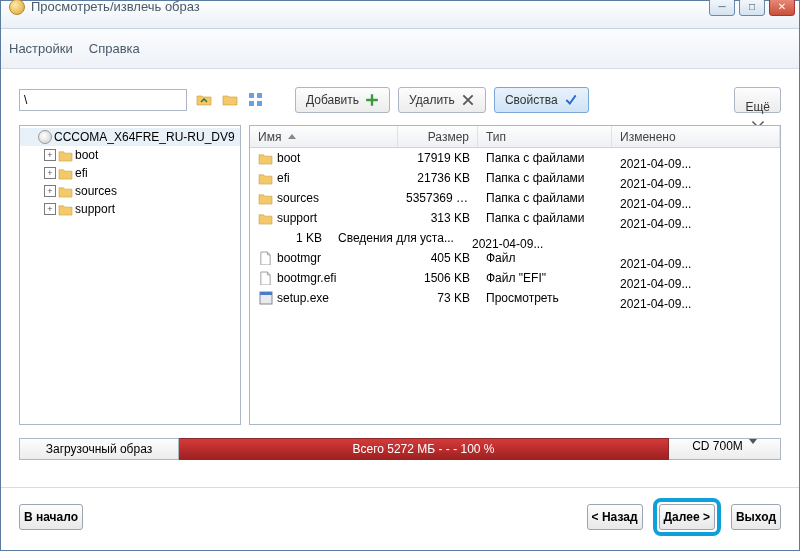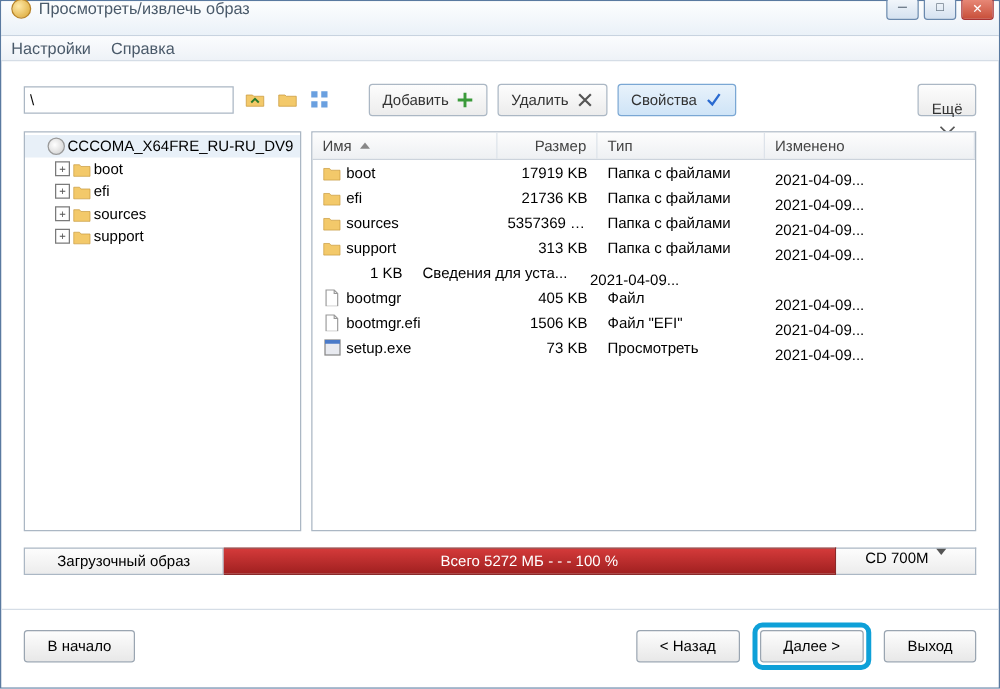--- a/index.html
+++ b/index.html
@@ -4,21 +4,21 @@
 <style>
 * { box-sizing: border-box; margin: 0; padding: 0; }
 body { font-family: 'Segoe UI', Tahoma, sans-serif; font-size: 12px; background: #fff; }
 .window { width: 800px; height: 551px; border: 1px solid #5a7aa0; background: #fff; display: flex; flex-direction: column; }
 .titlebar { height: 28px; background: linear-gradient(#fdfefe, #eaf1f8); display: flex; align-items: center; padding: 0 4px 16px 8px; border-bottom: 1px solid #c8d3e0; }
 .titlebar-icon { width: 16px; height: 16px; margin-right: 6px; border-radius: 50%; background: radial-gradient(circle at 35% 35%, #ffe9a8, #d9a430); border: 1px solid #b8842a; }
 .titlebar-text { flex: 1; color: #4a5a6a; font-size: 13px; }
 .win-buttons { display: flex; gap: 4px; }
 .win-btn { width: 26px; height: 18px; border: 1px solid #6a89ad; border-radius: 3px; background: linear-gradient(#f3f7fb, #d5e2f0); display: flex; align-items: center; justify-content: center; font-size: 10px; color: #3a4a5a; cursor: pointer; }
 .win-btn.close { background: linear-gradient(#e98b7a, #c84f3a); color: #fff; border-color: #a33; }
-.menubar { height: 20px; background: linear-gradient(#fbfcfe, #eef2f7); display: flex; align-items: center; padding: 0 8px; border-bottom: 1px solid #d5dde6; gap: 16px; color: #4a5a6a; font-size: 13px; }
+.menubar { height: 40px; background: linear-gradient(#fbfcfe, #eef2f7); display: flex; align-items: center; padding: 0 8px; border-bottom: 1px solid #d5dde6; gap: 16px; color: #4a5a6a; font-size: 13px; }
 .menubar span { cursor: pointer; }
 .main { flex: 1; padding: 18px 18px 8px 18px; display: flex; flex-direction: column; }
 .toolbar-row { display: flex; align-items: center; gap: 8px; margin-bottom: 12px; }
 .path-input { width: 168px; height: 22px; border: 1px solid #abb7c4; padding: 0 4px; font-size: 12px; }
 .tb-icon { width: 18px; height: 18px; display: flex; align-items: center; justify-content: center; cursor: pointer; }
 .tb-icon svg { width: 16px; height: 16px; }
 .spacer-sm { width: 14px; }
 .tbtn { height: 24px; padding: 12px 10px; border: 1px solid #abb7c4; border-radius: 3px; background: linear-gradient(#fdfdfd, #ececec); display: flex; align-items: center; gap: 6px; cursor: pointer; font-size: 12px; color: #333; }
 .tbtn.active { background: linear-gradient(#e8f2fb, #cfe4f7); border-color: #7aa7d4; }
 .tbtn .ico { width: 14px; height: 14px; display: inline-flex; align-items: center; justify-content: center; }
@@ -51,21 +51,21 @@
 .cell.ctype { width: 134px; }
 .cell.cmod { flex: 1; margin-top: 12px; }
 .file-icon { width: 15px; height: 14px; display: inline-flex; align-items: center; justify-content: center; }
 .status-row { display: flex; align-items: center; height: 24px; margin-top: 12px; gap: 0; }
 .status-label { width: 160px; height: 22px; border: 1px solid #abb7c4; background: linear-gradient(#fdfdfd, #ececec); display: flex; align-items: center; justify-content: center; font-size: 12px; }
 .progress-bar { flex: 1; height: 22px; border: 1px solid #8a2a2a; border-left: none; background: linear-gradient(#d43a3a, #a02020); color: #fff; display: flex; align-items: center; justify-content: center; font-size: 12px; }
 .disc-select { width: 112px; height: 22px; border: 1px solid #abb7c4; border-left: none; background: linear-gradient(#fdfdfd, #ececec); display: flex; align-items: flex-start; justify-content: center; gap: 6px; font-size: 12px; cursor: pointer; }
 .disc-select::after { content: ""; border-left: 4px solid transparent; border-right: 4px solid transparent; border-top: 5px solid #555; }
 .sep { height: 1px; background: #d5dde6; margin: 18px 0 10px 0; }
 .footer { display: flex; align-items: center; padding: 0 18px 14px 18px; gap: 10px; }
-.footer-btn { height: 26px; padding: 0 18px; border: 1px solid #9aa5b1; border-radius: 3px; background: linear-gradient(#fdfdfd, #e8e8e8); cursor: pointer; font-size: 12px; display: flex; align-items: center; }
+.footer-btn { height: 26px; padding: 0 4px; border: 1px solid #9aa5b1; border-radius: 3px; background: linear-gradient(#fdfdfd, #e8e8e8); cursor: pointer; font-size: 12px; display: flex; align-items: center; font-weight: bold; }
 .footer .spacer { flex: 1; }
 .highlight-wrap { border: 4px solid #0ea0d8; border-radius: 8px; padding: 2px; }
 </style>
 </head>
 <body>
 
 <div class="window">
 
   <div class="titlebar">
     <div class="titlebar-icon"></div>

